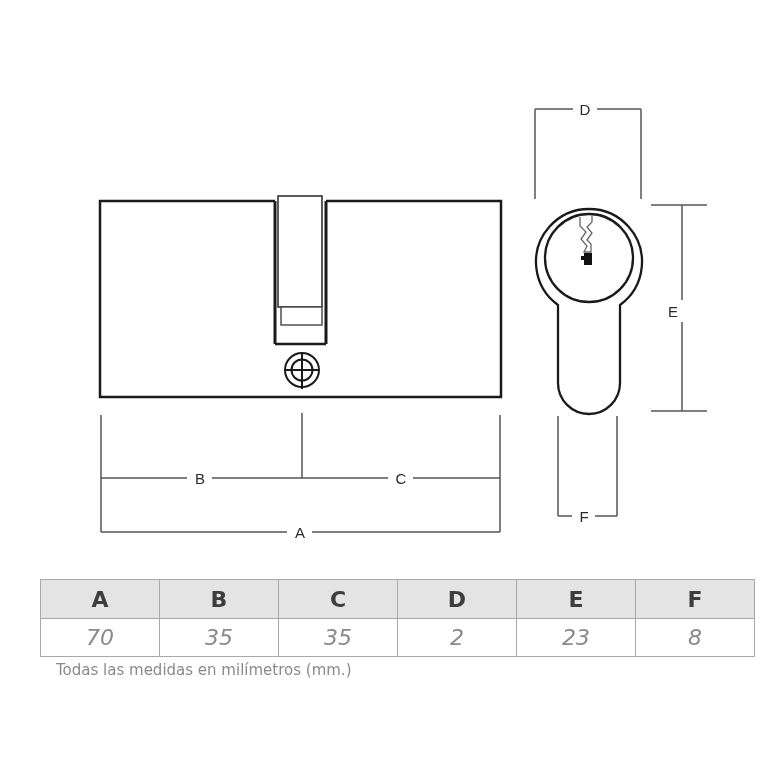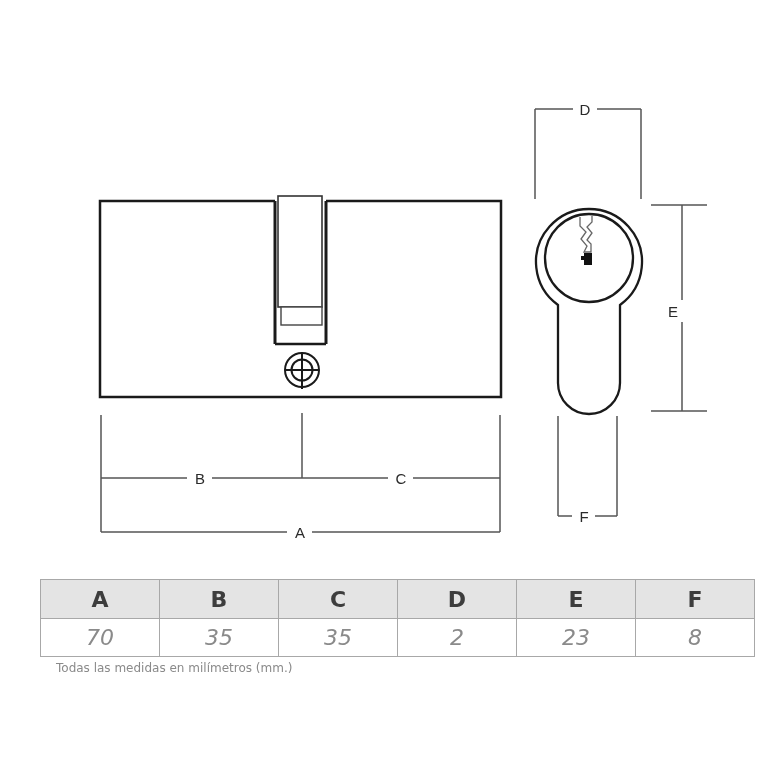--- a/index.html
+++ b/index.html
@@ -11,21 +11,21 @@
       border-collapse: collapse; table-layout: fixed; width: 709px;
     }
     #spec-table th, #spec-table td {
       border: 1.5px solid #a8a8a8; text-align: center; width: 118px; padding: 0;
       font-family: "DejaVu Sans", sans-serif;
     }
     #spec-table th { background: #e4e4e4; height: 38px; font-size: 22px; font-weight: bold; color: #3d3d3d; }
     #spec-table td { background: #ffffff; height: 37px; font-size: 22px; font-weight: normal; color: #8a8a8a; font-style: italic; }
     #footnote {
       position: absolute; left: 56px; top: 661px;
-      font-family: "DejaVu Sans", sans-serif; font-size: 12px; color: #8a8a8a;
+      font-family: "DejaVu Sans", sans-serif; font-size: 15px; color: #8a8a8a;
     }
   </style>
 </head>
 <body>
 
 <svg id="drawing" viewBox="0 0 782 560" xmlns="http://www.w3.org/2000/svg">
 
   <g>
 
     <rect x="100" y="201" width="401" height="196" fill="none" stroke="#1a1a1a" stroke-width="2.5"></rect>

